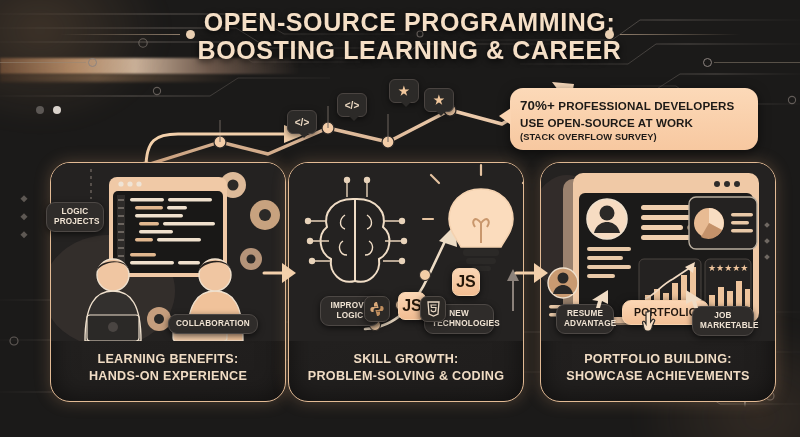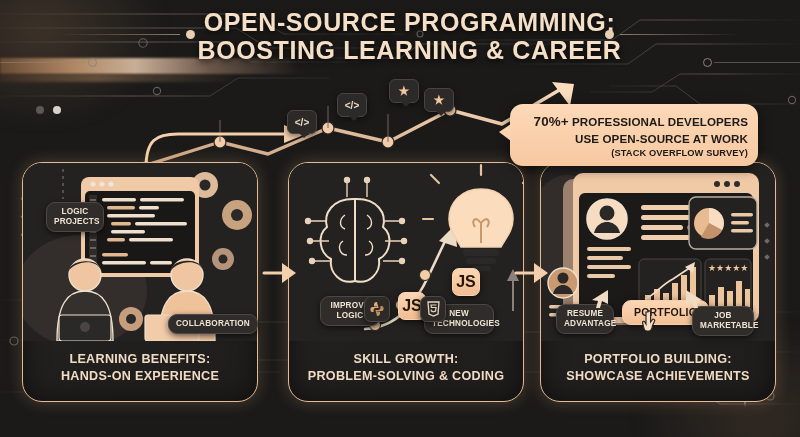--- a/index.html
+++ b/index.html
@@ -59,45 +59,45 @@
   .title-rule2{ position:absolute; top:54px; height:1px; background:rgba(150,135,120,.5); }
   .tr2-l{ left:0px; width:86px; } .tr2-r{ right:0px; width:86px; }
 
   
   .growth{ position:absolute; left:150px; top:80px; width:440px; height:90px; z-index:4; }
 
   .flow-arrow-in{ position:absolute; left:138px; top:120px; width:180px; height:56px; z-index:5; }
 
   
   .callout{
-    position:absolute; right:42px; top:104px; width:248px; z-index:7;
+    position:absolute; right:42px; top:88px; width:248px; z-index:7;
     background:linear-gradient(180deg,#fcd9b8 0%,#f7c8a0 100%);
     border-radius:13px; padding:9px 10px 8px;
-    text-align:right; color:#1d1a17;
+    text-align:left; color:#1d1a17;
     box-shadow:0 3px 12px rgba(0,0,0,.55);
   }
   .callout .l1{ font-size:11.6px; font-weight:bold; letter-spacing:.1px; line-height:1.32; }
   .callout .l1 b{ font-size:13.4px; }
   .callout .l2{ font-size:9.3px; font-weight:bold; margin-top:2px; letter-spacing:.1px; }
   .callout:after{
     content:""; position:absolute; left:-11px; top:20px;
     border-top:8px solid transparent; border-bottom:9px solid transparent;
     border-right:12px solid #fbd4b1;
   }
 
   
   .panel{
     position:absolute; top:162px; width:236px; height:240px;
     border-radius:20px;
     background:linear-gradient(160deg,#2b2927 0%,#232120 45%,#1f1d1c 100%);
     border:1.6px solid #e3bb95;
     box-shadow:0 0 16px rgba(214,163,116,.28), inset 0 0 26px rgba(0,0,0,.55);
     overflow:hidden; z-index:5;
   }
-  .p1{ left:22px; }
+  .p1{ left:50px; }
   .p2{ left:288px;padding-left:28px; }
   .p3{ left:540px; }
   .panel-art{ position:absolute; left:0; right:0; top:0; height:178px; }
   .panel-cap{
     position:absolute; left:8px; right:8px; bottom:16px; text-align:center;
     color:#f0dcc4; font-weight:bold; font-size:12.6px; line-height:1.34;
     letter-spacing:.3px;
   }
   .panel-cap .c2{ display:block; }
 

